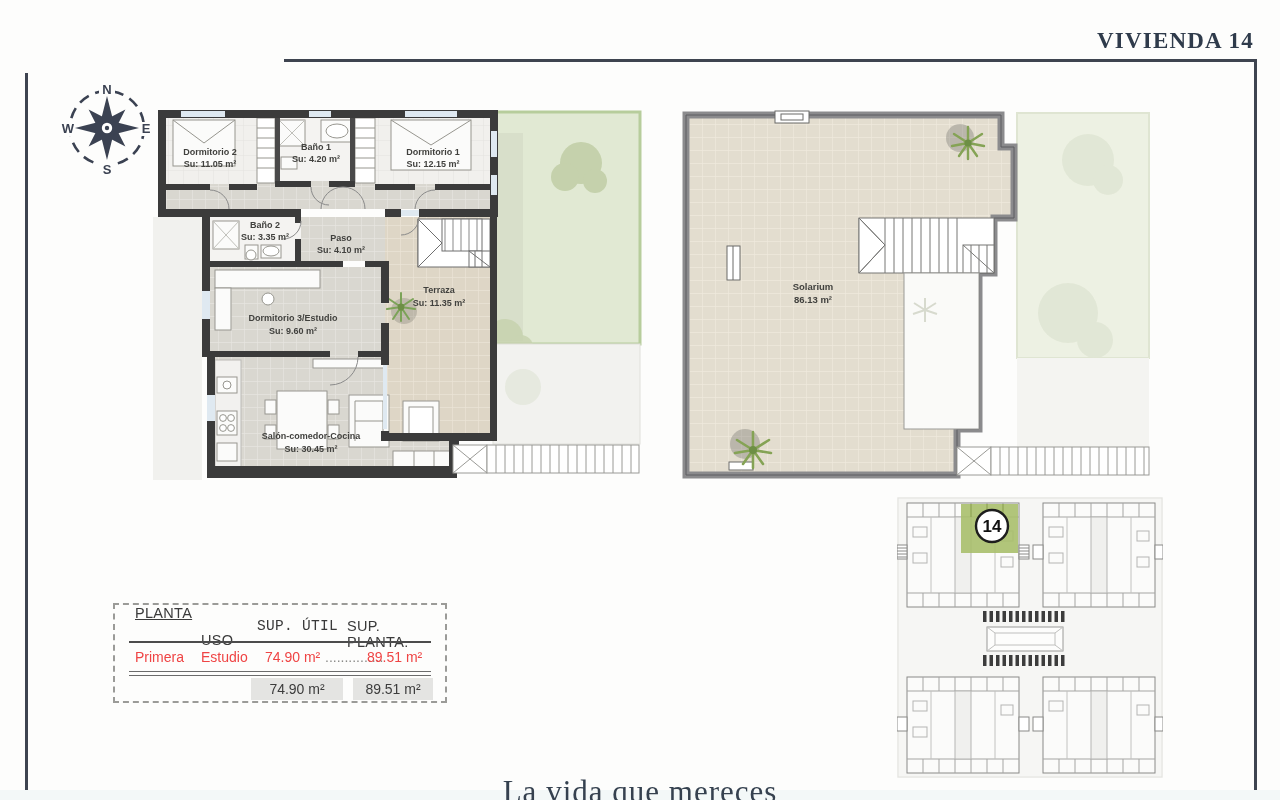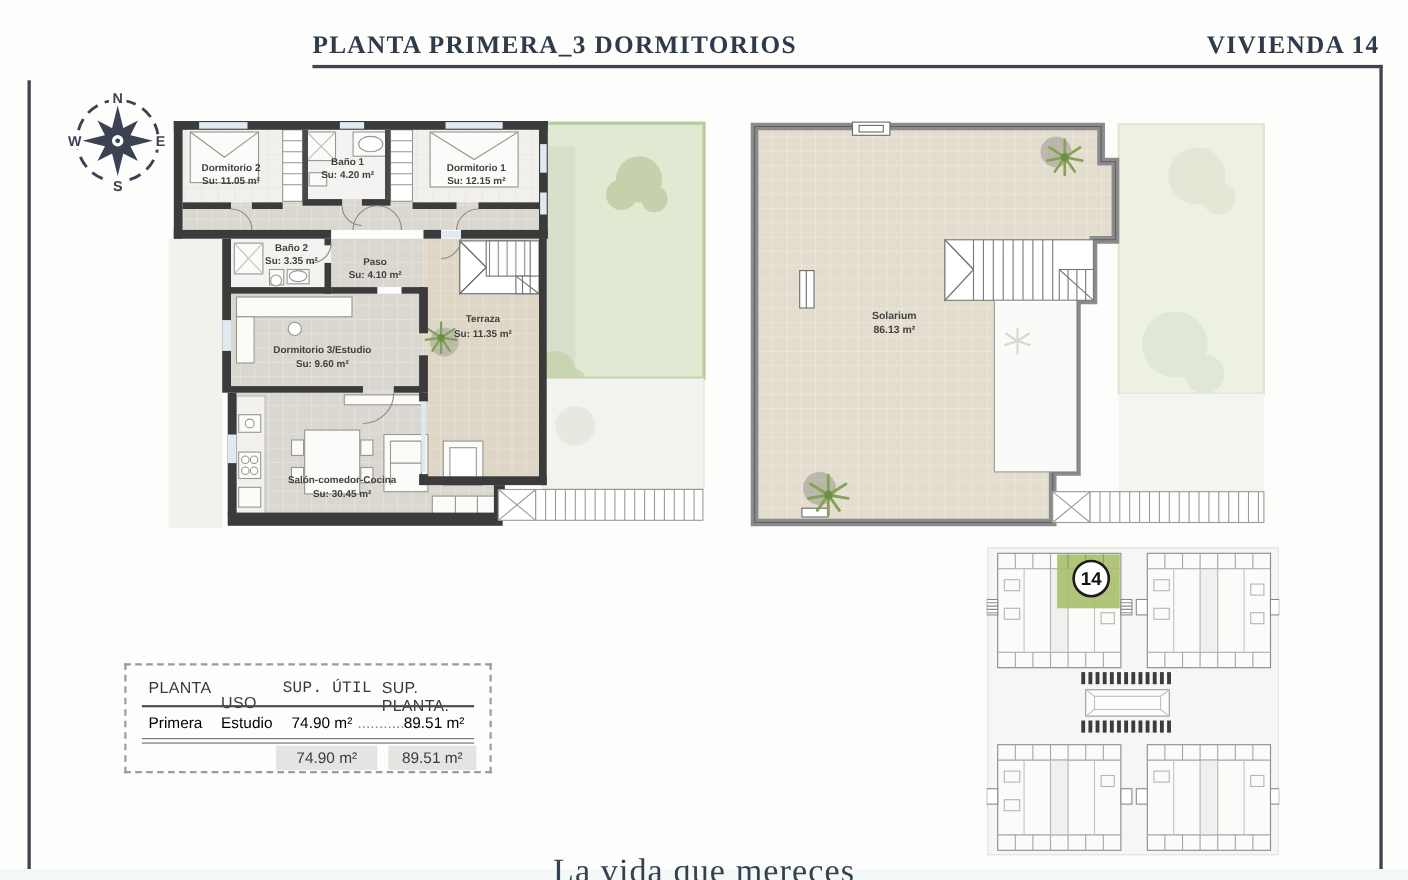--- a/index.html
+++ b/index.html
@@ -7,35 +7,34 @@
         font-family:"Liberation Sans",sans-serif;}
   .abs{position:absolute;}
   .doc-title{font-family:"Liberation Serif",serif;font-size:23px;color:#2f3b4b;
              letter-spacing:1.2px;font-weight:600;white-space:nowrap;}
   .rule-top{background:#3e4450;height:3px;}
   .vline{background:#3e4450;width:3px;}
   .plan-label{font-family:"Liberation Sans",sans-serif;font-weight:bold;fill:#41413e;}
   
   .spec-table{border:2px dashed #9b9b98;background:#fdfdfc;}
   .spec-head{font-size:14.5px;color:#3a3a3a;letter-spacing:.3px;}
-  .spec-cell{font-size:14px;color:#000000;}
+  .spec-cell{font-size:14px;color:#ef4444;}
   .head-rule{background:#4c4c4c;height:2px;}
   .dbl-rule{border-top:1px solid #6b6b6b;border-bottom:1px solid #6b6b6b;height:3px;}
   .total-box{background:#e4e4e2;font-size:14px;color:#3c3c3c;text-align:center;
              line-height:22px;height:22px;}
   .tagline{font-family:"Liberation Serif",serif;font-size:31px;color:#35414f;
            letter-spacing:1px;text-align:center;width:100%;}
   .bottom-band{background:#f3f8f8;height:10px;width:100%;bottom:0;left:0;}
 </style>
 </head>
 <body>
 
 <div class="page">
 
-  <div class="abs doc-title" style="left:284px;top:28px;">PLANTA PRIMERA_3 DORMITORIOS</div>
   <div class="abs doc-title" style="right:26px;top:28px;">VIVIENDA 14</div>
   <div class="abs rule-top" style="left:284px;top:59px;width:973px;"></div>
   <div class="abs vline" style="left:25px;top:73px;height:727px;width:2.5px;"></div>
   <div class="abs vline" style="left:1254px;top:59px;height:741px;"></div>
 
   <svg class="abs" style="left:57px;top:78px;" width="100" height="100" viewBox="0 0 100 100">
     <circle cx="50" cy="50" r="37" fill="none" stroke="#3b4252" stroke-width="2.6" stroke-dasharray="11 7"></circle>
     <rect x="42" y="6" width="16" height="16" fill="#fdfdfc"></rect>
     <rect x="42" y="78" width="16" height="16" fill="#fdfdfc"></rect>
     <rect x="4" y="44" width="16" height="14" fill="#fdfdfc"></rect>
@@ -414,21 +413,21 @@
       <rect x="194" y="194" width="16" height="68" fill="#f0f0ee" stroke="#b5b5b3"></rect>
       <path d="M170,194V262 M234,194V262" stroke="#c2c2c0" fill="none"></path>
       <rect x="152" y="204" width="14" height="10" fill="none" stroke="#b5b5b3"></rect>
       <rect x="240" y="208" width="12" height="10" fill="none" stroke="#b5b5b3"></rect>
       <rect x="136" y="220" width="10" height="14" fill="#ffffff" stroke="#8a8a88"></rect>
       <rect x="258" y="220" width="8" height="14" fill="#ffffff" stroke="#8a8a88"></rect>
     </g>
   </svg>
 
   <div class="abs spec-table" style="left:113px;top:603px;width:330px;height:96px;">
-    <div class="abs spec-head" style="left:20px;top:13px;">PLANTA</div>
+    <div class="abs spec-head" style="left:20px;top:0;text-decoration:underline;">PLANTA</div>
     <div class="abs spec-head" style="left:86px;top:27px;">USO</div>
     <div class="abs spec-head" style="left:142px;top:13px;font-family:Liberation Mono, monospace;">SUP. ÚTIL</div>
     <div class="abs spec-head" style="left:232px;top:13px;">SUP. PLANTA.</div>
     <div class="abs head-rule" style="left:14px;top:36px;width:302px;"></div>
 
     <div class="abs spec-cell" style="left:20px;top:44px;">Primera</div>
     <div class="abs spec-cell" style="left:86px;top:44px;">Estudio</div>
     <div class="abs spec-cell" style="left:150px;top:44px;">74.90 m²</div>
     <div class="abs spec-cell" style="left:210px;top:44px;color:#8a8a88;">...............</div>
     <div class="abs spec-cell" style="left:252px;top:44px;">89.51 m²</div>

